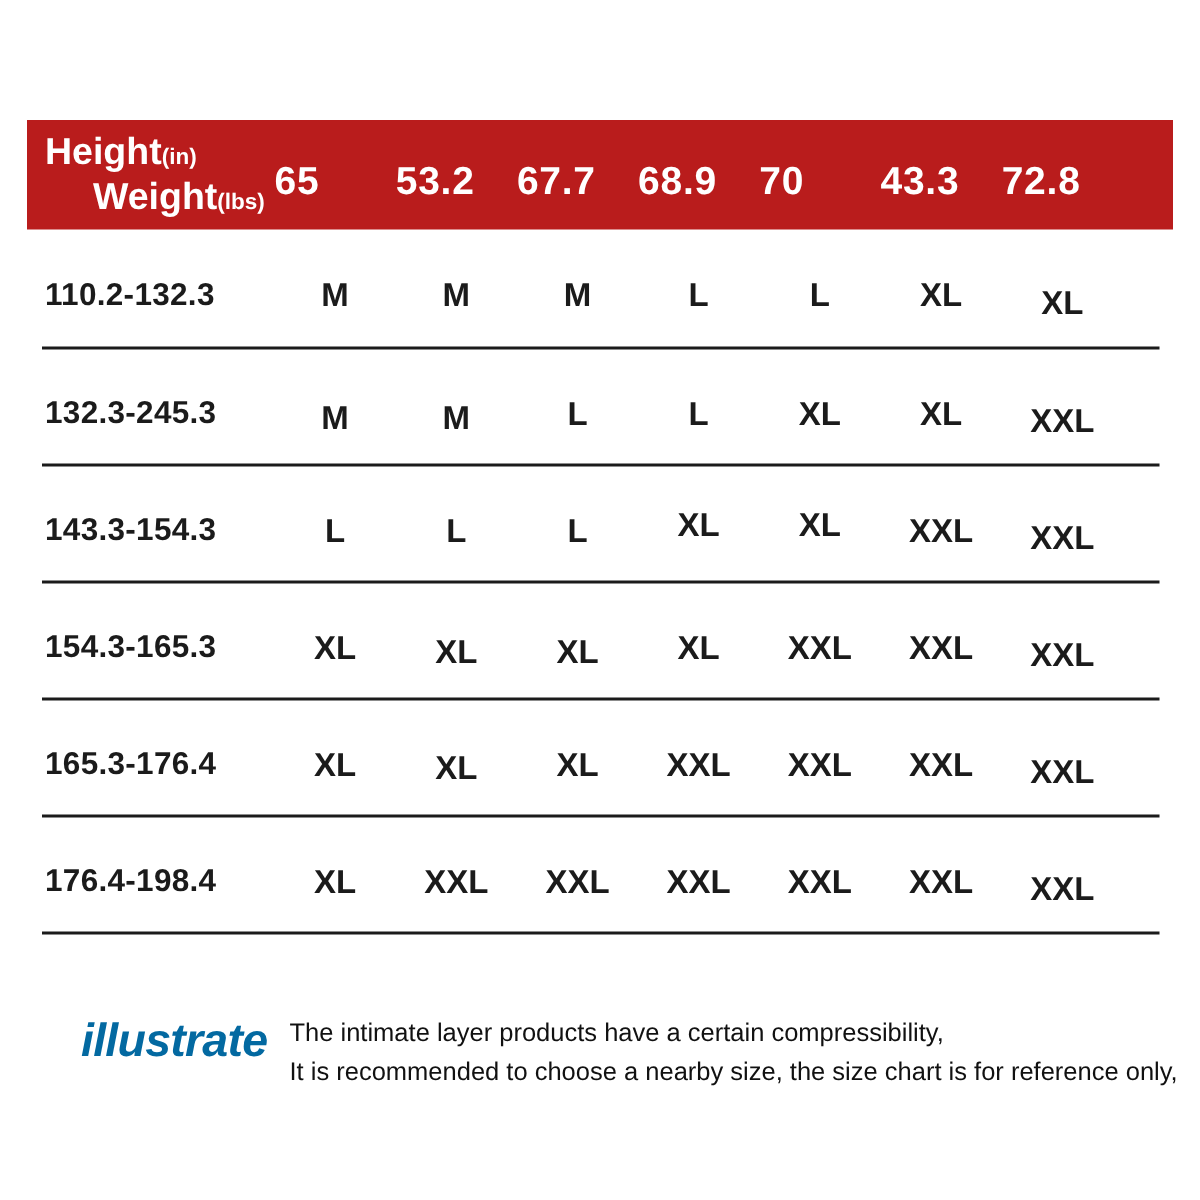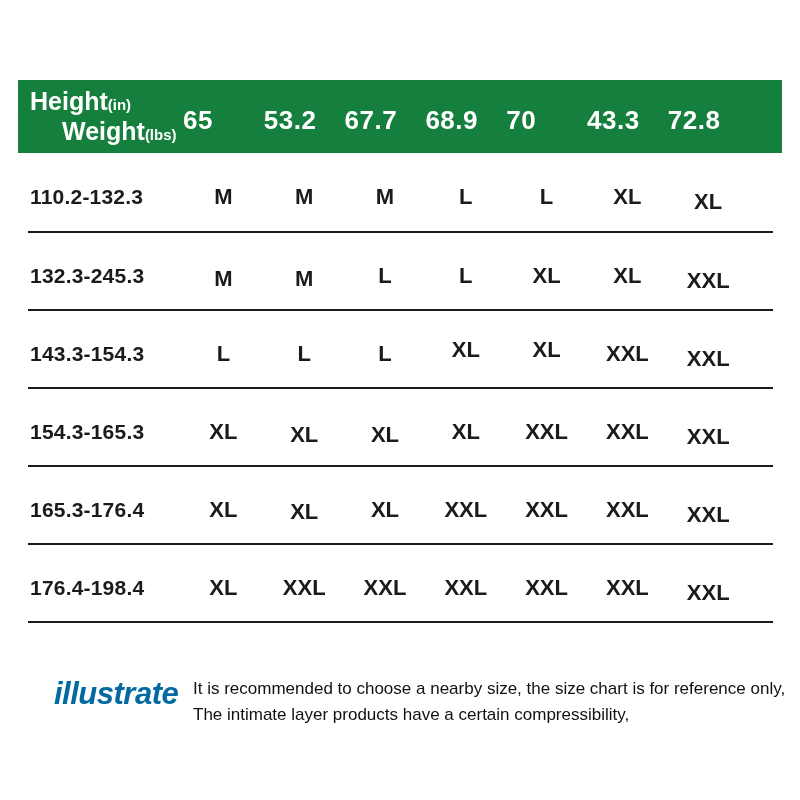--- a/index.html
+++ b/index.html
@@ -8,21 +8,21 @@
     font-family:"Liberation Sans","DejaVu Sans",sans-serif;
     color:#1b1b1b;overflow:hidden;
   }
   .page{position:relative;width:800px;height:800px;background:#ffffff;}
 
   
   .size-table{position:absolute;left:18px;top:80px;width:764px;}
   .grid-row{display:grid;grid-template-columns:165px repeat(7,80.8px);}
 
   .header-row{
-    background:#15803d;height:73px;align-items:center;
+    background:#b91c1c;height:73px;align-items:center;
     color:#ffffff;font-weight:bold;
   }
   .corner{display:flex;flex-direction:column;justify-content:center;line-height:1.18;padding-left:12px;}
   .corner .ln{font-size:25px;white-space:nowrap;}
   .corner .ln2{padding-left:32px;}
   .corner .unit{font-size:15px;}
   .hcell{text-align:left;font-size:26px;padding-top:8px;letter-spacing:0.5px;}
 
   .row{height:76px;align-items:center;font-weight:bold;padding-top:9px;box-sizing:border-box;}
   .row-1{height:78px;}
@@ -138,17 +138,17 @@
       <div class="cell">XXL</div>
       <div class="cell">XXL</div>
       <div class="cell">XXL</div>
     </div>
     <div class="divider"></div>
 
   </div>
 
   <div class="note-title">illustrate</div>
   <div class="note-text">
+    <div>The intimate layer products have a certain compressibility,</div>
     <div>It is recommended to choose a nearby size, the size chart is for reference only,</div>
-    <div>The intimate layer products have a certain compressibility,</div>
   </div>
 
 </div>
 
 </body></html>

